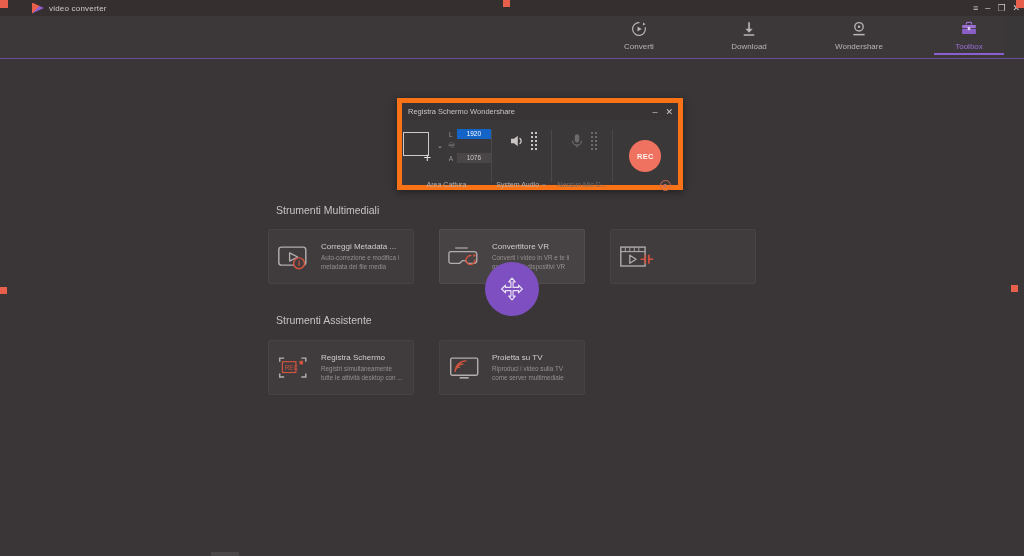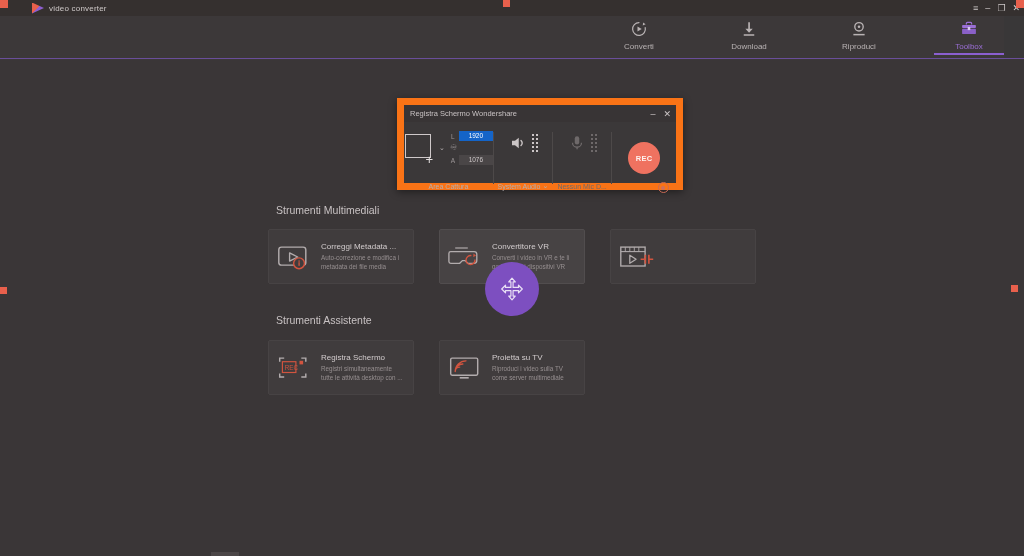--- a/index.html
+++ b/index.html
@@ -68,21 +68,21 @@
     position: absolute; top: 59px; left: 0;
     width: 1024px; height: 497px;
     background: #3a3637;
   }
 
   
   .recorder {
     position: absolute; top: 98px; left: 397px;
     width: 286px; height: 92px;
     background: #3b3839;
-    border: 7px solid #f97316;
+    border: 5px solid #f97316;
     box-shadow: 0 2px 8px rgba(0,0,0,.45);
   }
   .rec-title {
     height: 17px; background: #383435;
     display: flex; align-items: center;
     padding: 0 6px; position: relative;
   }
   .rec-title-text { font-size: 7.5px; color: #c7c1c2; }
   .rec-title-btns {
     position: absolute; right: 5px; top: 0; height: 17px;
@@ -246,21 +246,21 @@
       </svg>
       <span class="nav-label">Download</span>
     </div>
 
     <div class="nav-item">
       <svg class="nav-icon" viewBox="0 0 24 24">
         <circle cx="12" cy="9" r="5.6" fill="none" stroke="#b9b3b4" stroke-width="1.8"></circle>
         <circle cx="12" cy="9" r="1.7" fill="#b9b3b4"></circle>
         <rect x="4.5" y="18.5" width="15" height="2" fill="#b9b3b4"></rect>
       </svg>
-      <span class="nav-label">Riproduci</span>
+      <span class="nav-label">Wondershare</span>
     </div>
 
 
     <div class="nav-item active">
       <svg class="nav-icon" viewBox="0 0 24 24">
         <path d="M8.5 6V4.6a1.4 1.4 0 0 1 1.4-1.4h4.2A1.4 1.4 0 0 1 15.5 4.6V6" fill="none" stroke="#9b6fd6" stroke-width="1.7"></path>
         <rect x="2.8" y="6.6" width="18.4" height="4" rx="1" fill="#9b6fd6"></rect>
         <rect x="2.8" y="11.6" width="18.4" height="7.2" rx="1.2" fill="#8a60c8"></rect>
         <rect x="10.3" y="9.3" width="3.4" height="4.2" fill="#d9c9ef"></rect>
       </svg>

